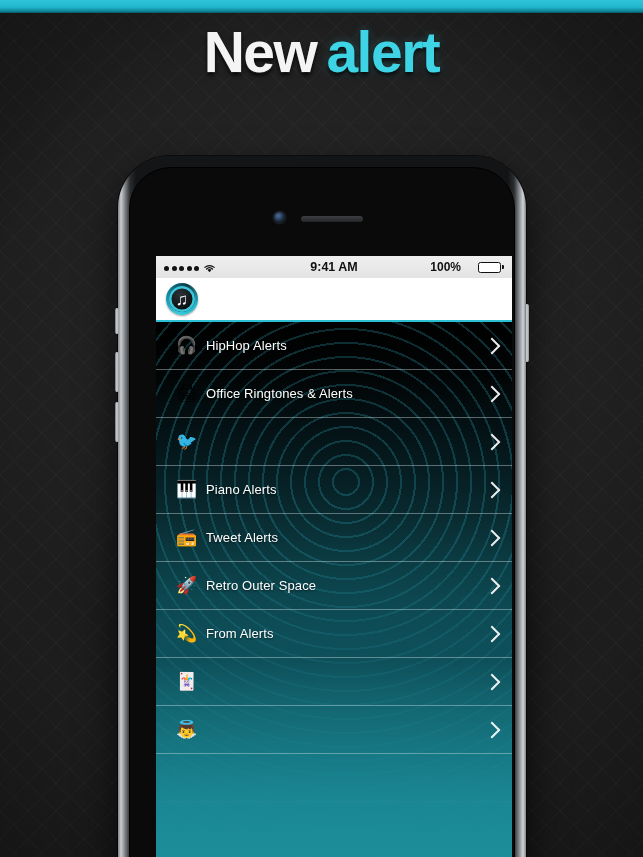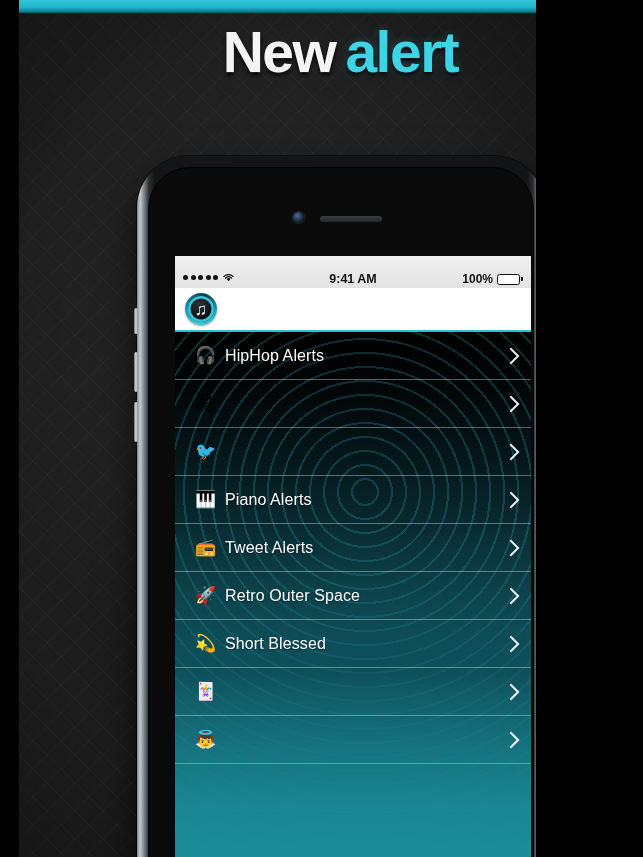--- a/index.html
+++ b/index.html
@@ -5,23 +5,22 @@
   * { box-sizing: border-box; margin: 0; padding: 0; }
   html, body {
     width: 643px; height: 857px;
     overflow: hidden;
     font-family: "Liberation Sans", sans-serif;
     background: #000;
   }
 
   #stage {
     position: relative;
-    width: 517px; height: 857px;
+    width: 643px; height: 857px;
     overflow: hidden;
-    margin-left: 19px;
   }
 
   
   .promo-bg {
     position: absolute; inset: 0;
     background: #1d1d1d;
   }
   .promo-bg::after {
     content: "";
     position: absolute; inset: 0;
@@ -115,34 +114,34 @@
     width: 356px; height: 660px;
     overflow: hidden;
     background: #000;
   }
 
   
   .statusbar {
     position: relative;
     height: 22px;
     background: linear-gradient(180deg, #efefef, #e3e3e3);
-    display: flex; align-items: flex-start;
-    padding: 16px 8px;
+    display: flex; align-items: flex-end;
+    padding: 4px 8px;
     font-size: 12px; color: #111;
     font-weight: bold;
   }
   .sb-left { display: flex; align-items: center; gap: 4px; }
   .sb-dots { display: flex; gap: 2.5px; align-items: center; }
   .sb-dots i { width: 5px; height: 5px; border-radius: 50%; background: #111; display: block; }
   .sb-wifi { width: 13px; height: 11px; }
   .sb-time {
     position: absolute; left: 0; right: 0; text-align: center;
     font-size: 12.5px; font-weight: bold; color: #111;
   }
-  .sb-right { margin-left: auto; display: flex; align-items: center; gap: 4px; }
+  .sb-right { margin-left: auto; display: flex; align-items: center; gap: 17px; }
   .sb-batt { display: flex; align-items: center; }
   .sb-batt .body {
     width: 23px; height: 11px; border: 1.3px solid #111; border-radius: 2.5px;
     padding: 1px; background: #fff;
   }
   .sb-batt .fill { width: 100%; height: 100%; background: #111; border-radius: 1px; }
   .sb-batt .cap { width: 2px; height: 4px; background: #111; margin-left: 1px; border-radius: 0 1px 1px 0; }
 
   
   .app-header {
@@ -217,21 +216,21 @@
   }
   .row-icon {
     width: 22px; height: 22px;
     font-size: 17px; line-height: 22px;
     text-align: center;
     flex: 0 0 22px;
   }
   .row-label {
     margin-left: 8px;
     color: #fff;
-    font-size: 16px;
+    font-size: 13px;
     letter-spacing: 0.1px;
     text-shadow: 0 1px 2px rgba(0,0,0,0.55);
     white-space: nowrap;
   }
   .chevron {
     margin-left: auto;
     width: 12px; height: 12px;
     border-right: 2.4px solid rgba(255,255,255,0.92);
     border-top: 2.4px solid rgba(255,255,255,0.92);
     transform: rotate(45deg);
@@ -305,20 +304,21 @@
           <div class="arcs-fade"></div>
 
           <div class="list" id="category-list">
               <div class="row">
                 <span class="row-icon">🎧</span>
                 <span class="row-label">HipHop Alerts</span>
                 <span class="chevron"></span>
               </div>
               <div class="row">
                 <span class="row-icon">🖨</span>
+                <span class="row-label">Office Ringtones &amp; Alerts</span>
                 <span class="chevron"></span>
               </div>
               <div class="row">
                 <span class="row-icon">🐦</span>
                 <span class="chevron"></span>
               </div>
               <div class="row">
                 <span class="row-icon">🎹</span>
                 <span class="row-label">Piano Alerts</span>
                 <span class="chevron"></span>
@@ -328,21 +328,21 @@
                 <span class="row-label">Tweet Alerts</span>
                 <span class="chevron"></span>
               </div>
               <div class="row">
                 <span class="row-icon">🚀</span>
                 <span class="row-label">Retro Outer Space</span>
                 <span class="chevron"></span>
               </div>
               <div class="row">
                 <span class="row-icon">💫</span>
-                <span class="row-label">Short Blessed</span>
+                <span class="row-label">From Alerts</span>
                 <span class="chevron"></span>
               </div>
               <div class="row">
                 <span class="row-icon">🃏</span>
                 <span class="chevron"></span>
               </div>
               <div class="row">
                 <span class="row-icon">👼</span>
                 <span class="chevron"></span>
               </div>

